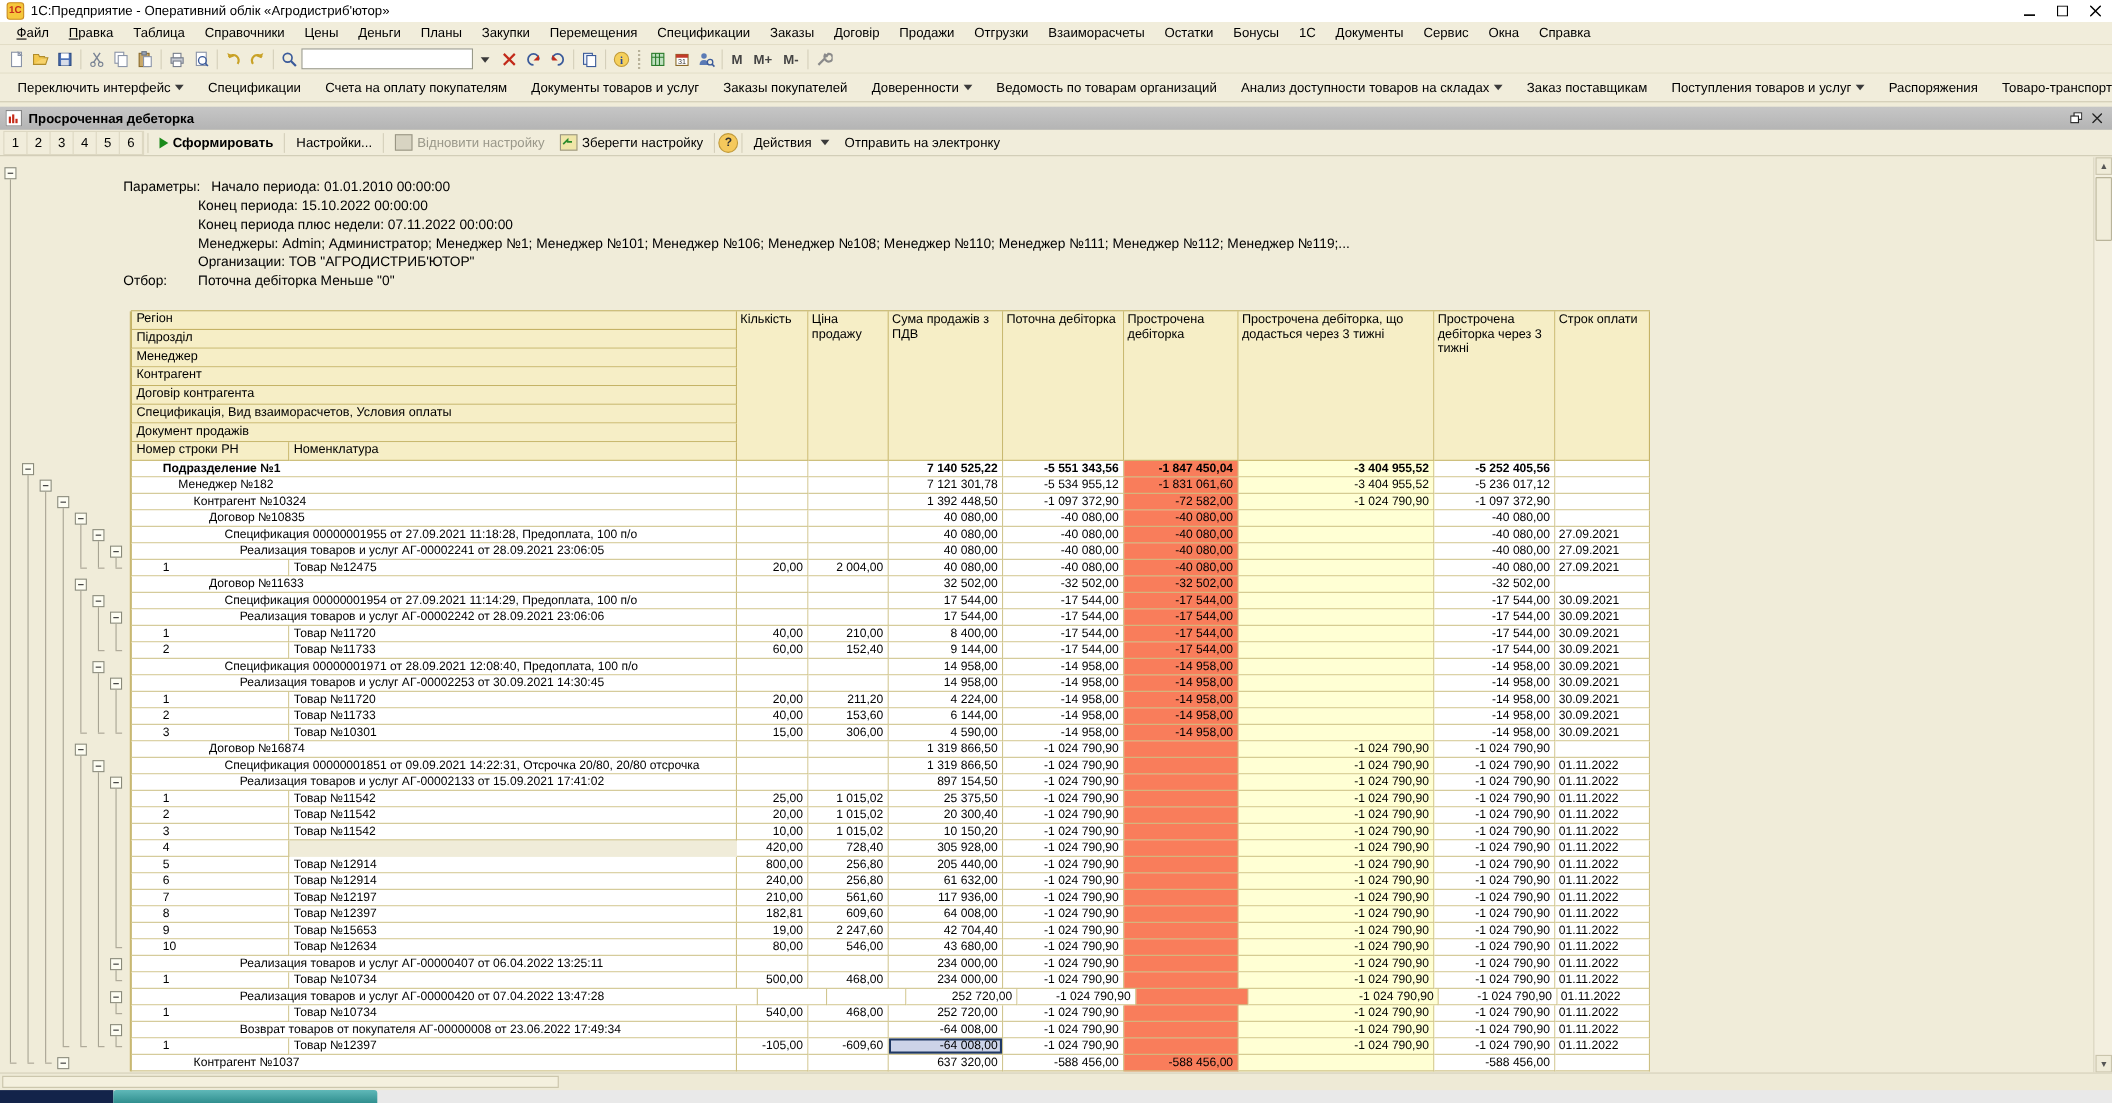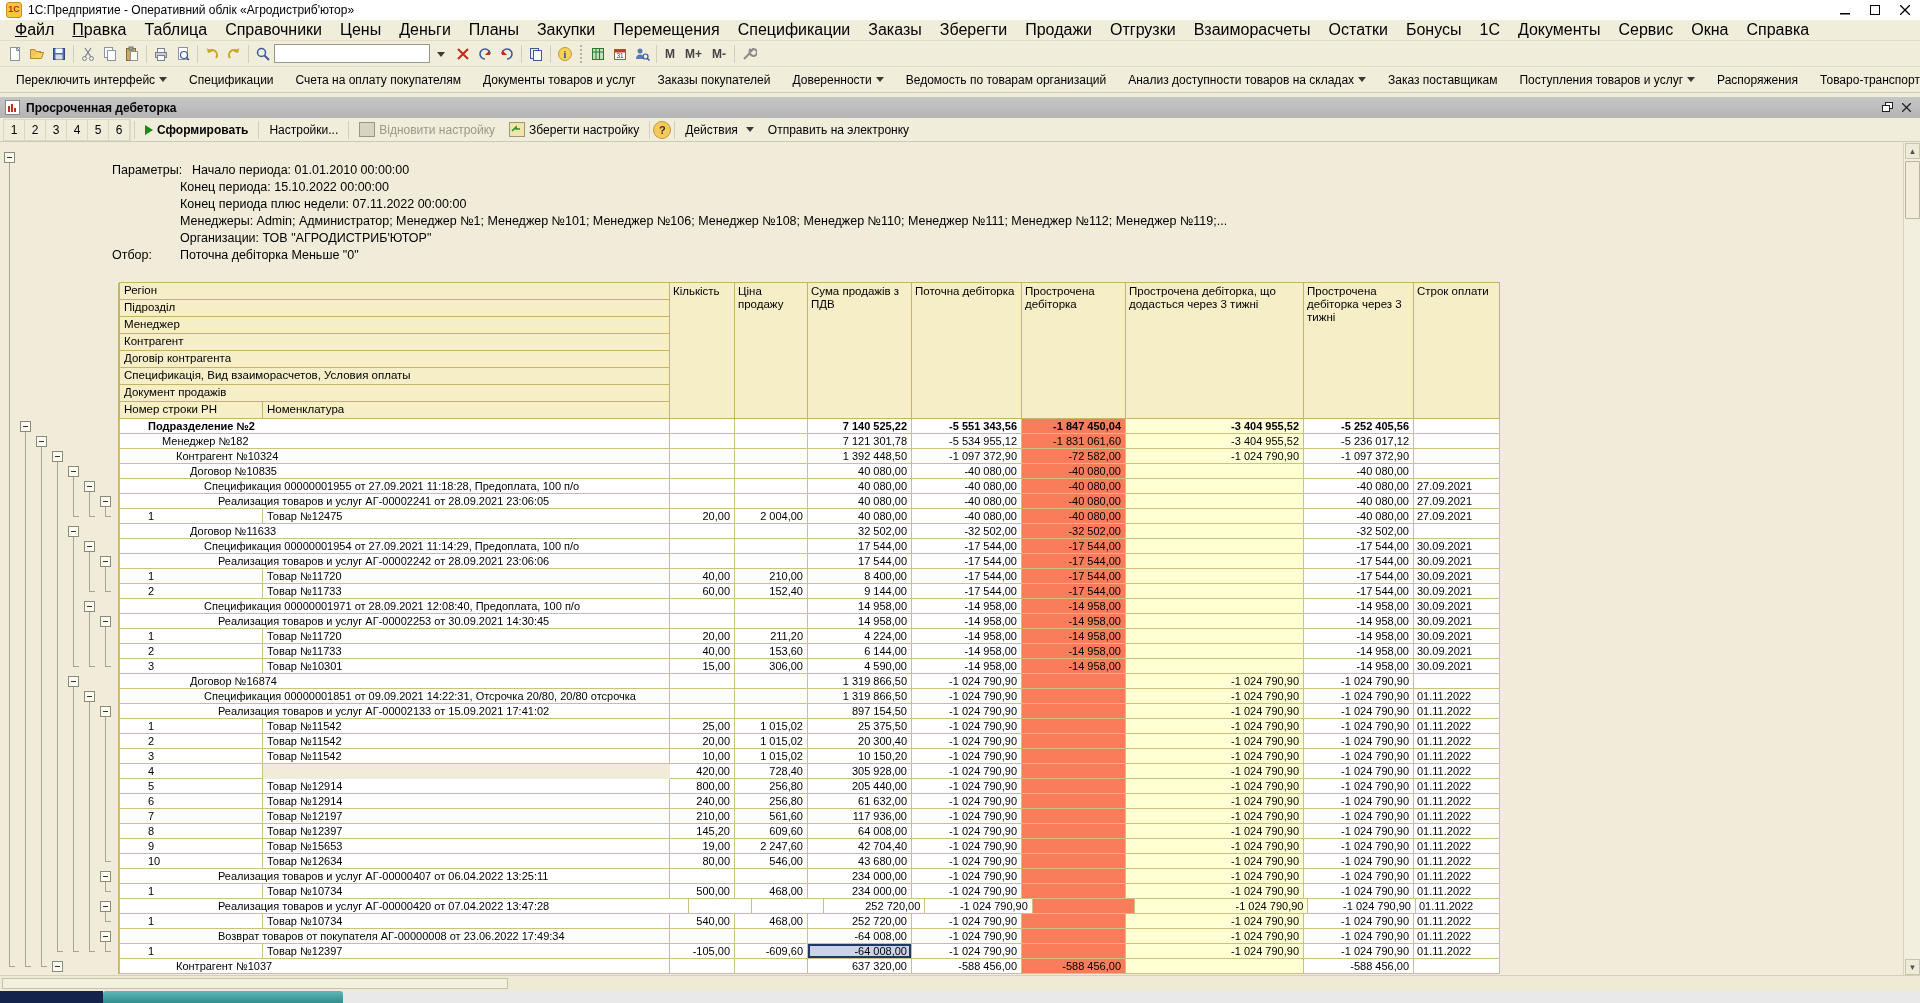--- a/index.html
+++ b/index.html
@@ -7,21 +7,21 @@
   .abs{position:absolute;}
   
   #titlebar{left:0;top:0;width:1920px;height:20px;background:#ffffff;border-bottom:1px solid #d8d8d8;display:flex;align-items:center;}
   #app-icon{width:14px;height:14px;margin:0 6px 0 6px;background:#f6c73c;border:1px solid #c98a1e;border-radius:3px;color:#c62c1a;font-size:9px;font-weight:bold;text-align:center;line-height:13px;}
   #title-text{font-size:12px;}
   #win-controls{margin-left:auto;display:flex;height:20px;}
   .win-btn{width:30px;height:20px;display:flex;align-items:center;justify-content:center;cursor:default;}
   .win-btn svg{display:block;}
   
   #menubar{left:0;top:20px;width:1920px;height:21px;background:#f1eddb;border-bottom:1px solid #e2ddc6;display:flex;align-items:center;padding-left:6px;box-sizing:border-box;}
-  .menu-item{font-size:16px;padding:20px 9px;white-space:nowrap;}
+  .menu-item{font-size:12px;padding:20px 9px;white-space:nowrap;}
   
   #toolbar1{left:0;top:41px;width:1920px;height:26px;background:#f1eddb;border-bottom:1px solid #e2ddc6;display:flex;align-items:center;padding-left:4px;box-sizing:border-box;}
   #toolbar2{left:0;top:67px;width:1920px;height:26px;background:#f1eddb;border-bottom:1px solid #cfcab4;display:flex;align-items:center;padding-left:2px;box-sizing:border-box;}
   .tb-icon{width:22px;height:20px;display:flex;align-items:center;justify-content:center;border-radius:2px;}
   .tb-sep{width:1px;height:18px;background:#d4cfba;margin:0 3px;}
   .tb-grip{width:5px;height:18px;margin:0 3px;background-image:repeating-linear-gradient(#b8b29a 0 2px,transparent 2px 4px);background-size:2px 100%;background-repeat:no-repeat;background-position:1px 0;}
   .tb-text{font-size:12px;font-weight:bold;color:#444;padding:1px 5px;}
   #qsearch{display:flex;align-items:center;}
   #qsearch input{width:150px;height:17px;border:1px solid #9a9a8a;font-size:11px;padding:0 2px;background:#fff;}
   .dd-arrow{width:0;height:0;border-left:4px solid transparent;border-right:4px solid transparent;border-top:5px solid #3a3a3a;display:inline-block;margin-left:4px;}
@@ -105,21 +105,21 @@
       <span class="menu-item"><u>П</u>равка</span>
       <span class="menu-item">Таблица</span>
       <span class="menu-item">Справочники</span>
       <span class="menu-item">Цены</span>
       <span class="menu-item">Деньги</span>
       <span class="menu-item">Планы</span>
       <span class="menu-item">Закупки</span>
       <span class="menu-item">Перемещения</span>
       <span class="menu-item">Спецификации</span>
       <span class="menu-item">Заказы</span>
-      <span class="menu-item">Зберегти</span>
+      <span class="menu-item">Договір</span>
       <span class="menu-item">Продажи</span>
       <span class="menu-item">Отгрузки</span>
       <span class="menu-item">Взаиморасчеты</span>
       <span class="menu-item">Остатки</span>
       <span class="menu-item">Бонусы</span>
       <span class="menu-item">1С</span>
       <span class="menu-item">Документы</span>
       <span class="menu-item">Сервис</span>
       <span class="menu-item">Окна</span>
       <span class="menu-item">Справка</span>
@@ -416,21 +416,21 @@
       <div class="hcell colhead" style="left: 670px; top: 283px; width: 65px; height: 136px; position: absolute;">Кількість</div>
       <div class="hcell colhead" style="left: 735px; top: 283px; width: 73px; height: 136px; position: absolute;">Ціна продажу</div>
       <div class="hcell colhead" style="left: 808px; top: 283px; width: 104px; height: 136px; position: absolute;">Сума продажів з ПДВ</div>
       <div class="hcell colhead" style="left: 912px; top: 283px; width: 110px; height: 136px; position: absolute;">Поточна дебіторка</div>
       <div class="hcell colhead" style="left: 1022px; top: 283px; width: 104px; height: 136px; position: absolute;">Прострочена дебіторка</div>
       <div class="hcell colhead" style="left: 1126px; top: 283px; width: 178px; height: 136px; position: absolute;">Прострочена дебіторка, що додасться через 3 тижні</div>
       <div class="hcell colhead" style="left: 1304px; top: 283px; width: 110px; height: 136px; position: absolute;">Прострочена дебіторка  через 3 тижні</div>
       <div class="hcell colhead" style="left: 1414px; top: 283px; width: 86px; height: 136px; position: absolute;">Строк оплати</div>
       <div style="left: 119px; top: 282px; width: 1381px; height: 1px; background: rgb(197, 179, 102); position: absolute;"></div>
       <div class="drow boldrow" style="left: 119px; top: 419px; width: 1381px; position: absolute; display: flex;">
-        <div class="dcell lbl" style="width: 551px; padding-left: 28px; border-left: 1px solid rgb(205, 192, 132); box-sizing: border-box;">Подразделение №2</div>
+        <div class="dcell lbl" style="width: 551px; padding-left: 28px; border-left: 1px solid rgb(205, 192, 132); box-sizing: border-box;">Подразделение №1</div>
         <div class="dcell num" style="width: 65px;"></div>
         <div class="dcell num" style="width: 73px;"></div>
         <div class="dcell num" style="width: 104px;">7 140 525,22</div>
         <div class="dcell num" style="width: 110px;">-5 551 343,56</div>
         <div class="dcell num ovd" style="width: 104px;">-1 847 450,04</div>
         <div class="dcell num soon" style="width: 178px;">-3 404 955,52</div>
         <div class="dcell num" style="width: 110px;">-5 252 405,56</div>
         <div class="dcell date" style="width: 86px;"></div>
       </div>
       <div class="drow" style="left: 119px; top: 434px; width: 1381px; position: absolute; display: flex;">
@@ -728,21 +728,21 @@
         <div class="dcell num" style="width: 104px;">117 936,00</div>
         <div class="dcell num" style="width: 110px;">-1 024 790,90</div>
         <div class="dcell num ovd" style="width: 104px;"></div>
         <div class="dcell num soon" style="width: 178px;">-1 024 790,90</div>
         <div class="dcell num" style="width: 110px;">-1 024 790,90</div>
         <div class="dcell date" style="width: 86px;">01.11.2022</div>
       </div>
       <div class="drow" style="left: 119px; top: 824px; width: 1381px; position: absolute; display: flex;">
         <div class="dcell lbl" style="width: 144px; padding-left: 28px; border-left: 1px solid rgb(205, 192, 132); box-sizing: border-box;">8</div>
         <div class="dcell lbl" style="width: 407px;">Товар №12397</div>
-        <div class="dcell num" style="width: 65px;">145,20</div>
+        <div class="dcell num" style="width: 65px;">182,81</div>
         <div class="dcell num" style="width: 73px;">609,60</div>
         <div class="dcell num" style="width: 104px;">64 008,00</div>
         <div class="dcell num" style="width: 110px;">-1 024 790,90</div>
         <div class="dcell num ovd" style="width: 104px;"></div>
         <div class="dcell num soon" style="width: 178px;">-1 024 790,90</div>
         <div class="dcell num" style="width: 110px;">-1 024 790,90</div>
         <div class="dcell date" style="width: 86px;">01.11.2022</div>
       </div>
       <div class="drow" style="left: 119px; top: 839px; width: 1381px; position: absolute; display: flex;">
         <div class="dcell lbl" style="width: 144px; padding-left: 28px; border-left: 1px solid rgb(205, 192, 132); box-sizing: border-box;">9</div>

